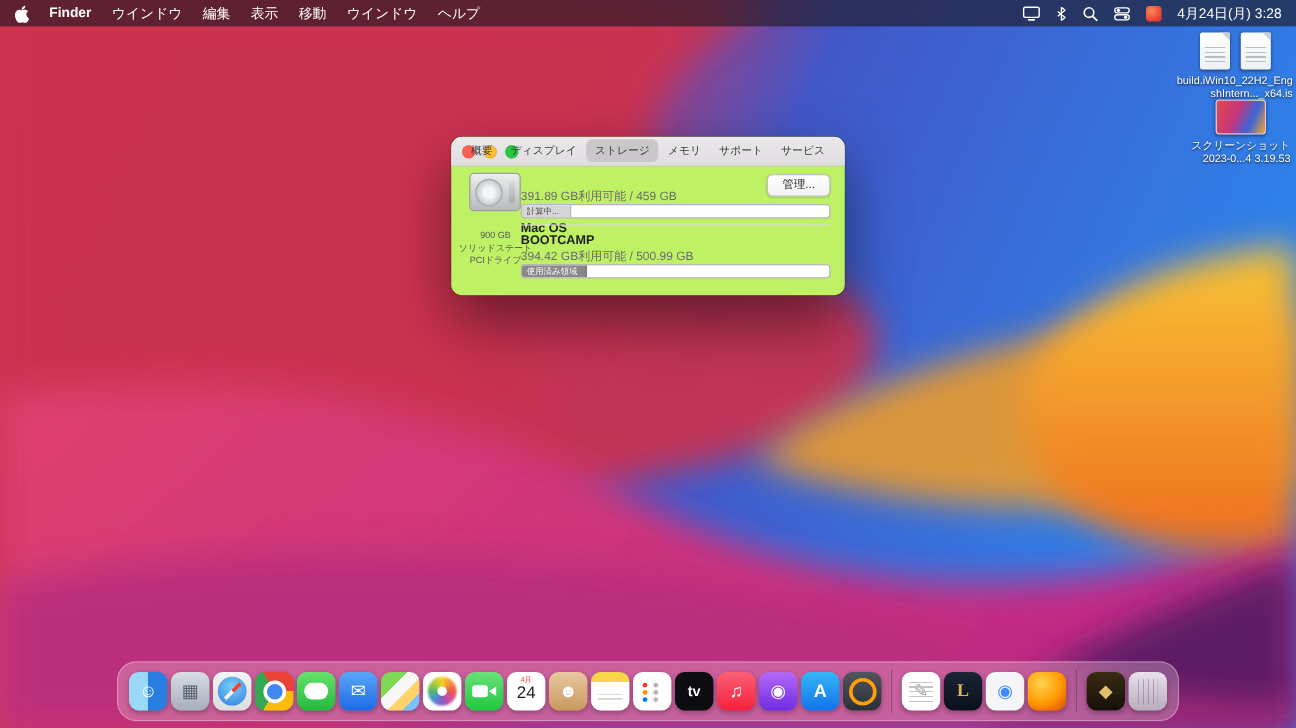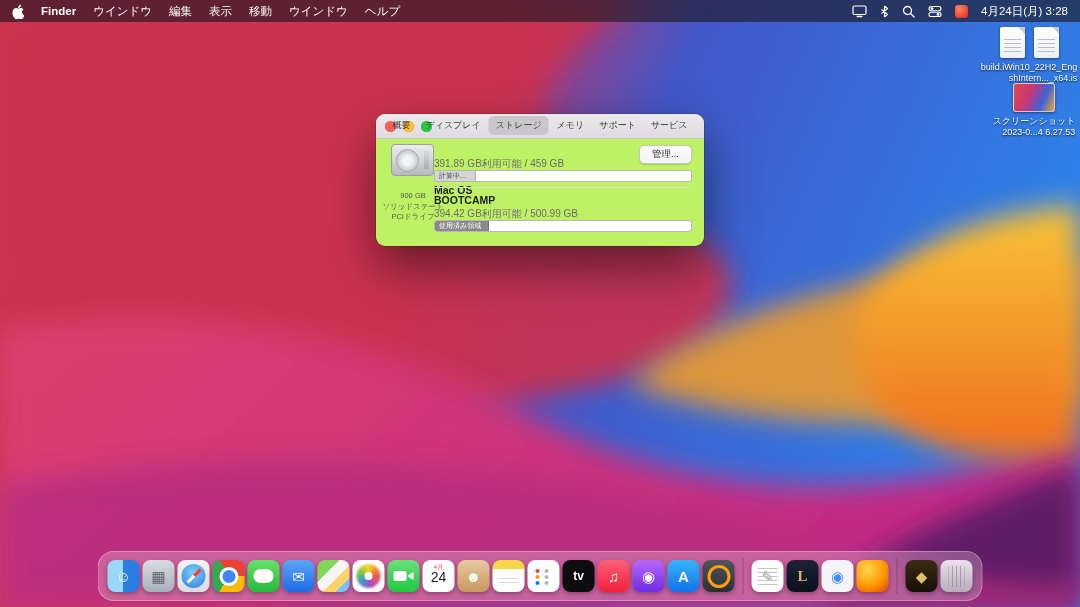--- a/index.html
+++ b/index.html
@@ -234,21 +234,21 @@
   <div class="desk-label">
     <div>build.iWin10_22H2_Eng</div>
     <div>shIntern..._x64.is</div>
   </div>
 </div>
 
 <div class="desk-item" style="left:988px;top:83px;width:92px;">
   <div class="shot-icon"></div>
   <div class="desk-label">
     <div>スクリーンショット</div>
-    <div>2023-0...4 6.27.53</div>
+    <div>2023-0...4 3.19.53</div>
   </div>
 </div>
 
 <div class="window">
   <div class="titlebar">
     <div class="traffic">
       <span class="tl red"></span>
       <span class="tl yellow"></span>
       <span class="tl green"></span>
     </div>

